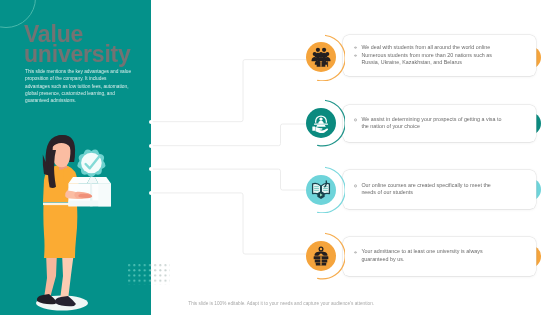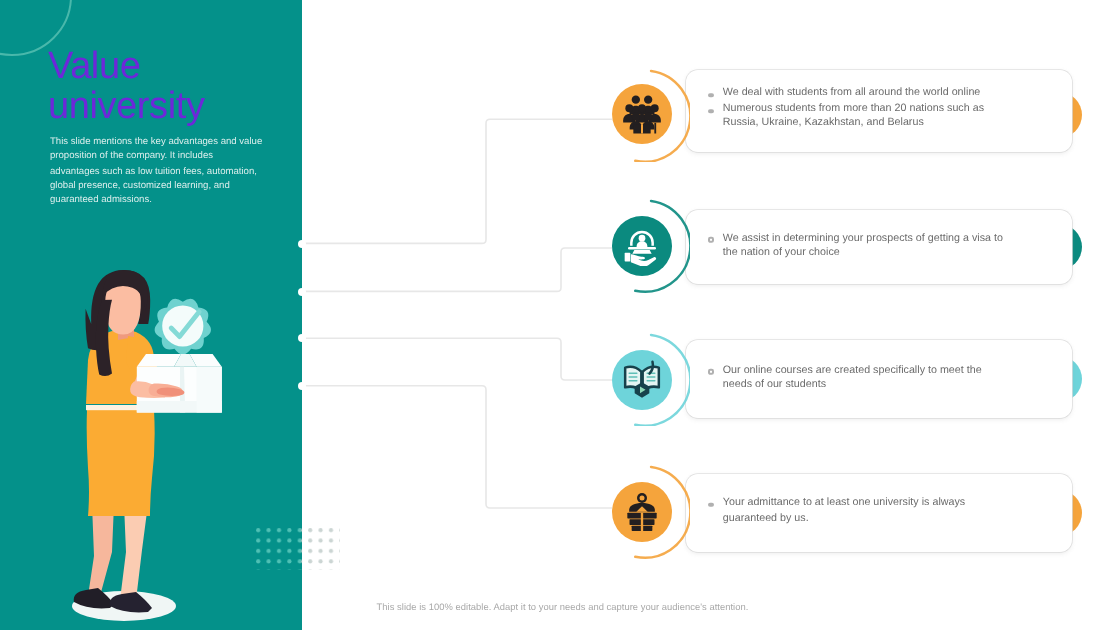--- a/index.html
+++ b/index.html
@@ -4,22 +4,22 @@
 <style>
   html,body{margin:0;padding:0;}
   body{width:560px;height:315px;overflow:hidden;background:#ffffff;
        font-family:"Liberation Sans",sans-serif;-webkit-font-smoothing:antialiased;}
   .slide{position:relative;width:560px;height:315px;background:#fff;overflow:hidden;}
 
   
   .leftpanel{position:absolute;left:0;top:0;width:151px;height:315px;background:#04918a;}
   .deco-circle{position:absolute;left:-24.2px;top:-32.3px;width:60px;height:60px;border-radius:50%;
       border:0.7px solid #49b8ab;box-sizing:border-box;}
-  .title{position:absolute;left:24px;top:24px;width:120px;color:#6d28d9;font-weight:normal;
-      font-size:19px;line-height:20px;letter-spacing:-0.2px;}
+  .title{position:absolute;left:24px;top:24px;width:120px;color:#737373;font-weight:bold;
+      font-size:23px;line-height:20px;letter-spacing:-0.2px;}
   .desc{position:absolute;left:25px;top:68px;width:116px;color:#dbeeec;font-size:4.8px;
       line-height:7.3px;letter-spacing:0.0px;white-space:pre-line;}
 
   
   .person{position:absolute;left:30px;top:128px;width:100px;height:185px;}
 
   
   .dotgrid{position:absolute;left:128.3px;top:264.4px;width:42px;height:21px;}
 
   

